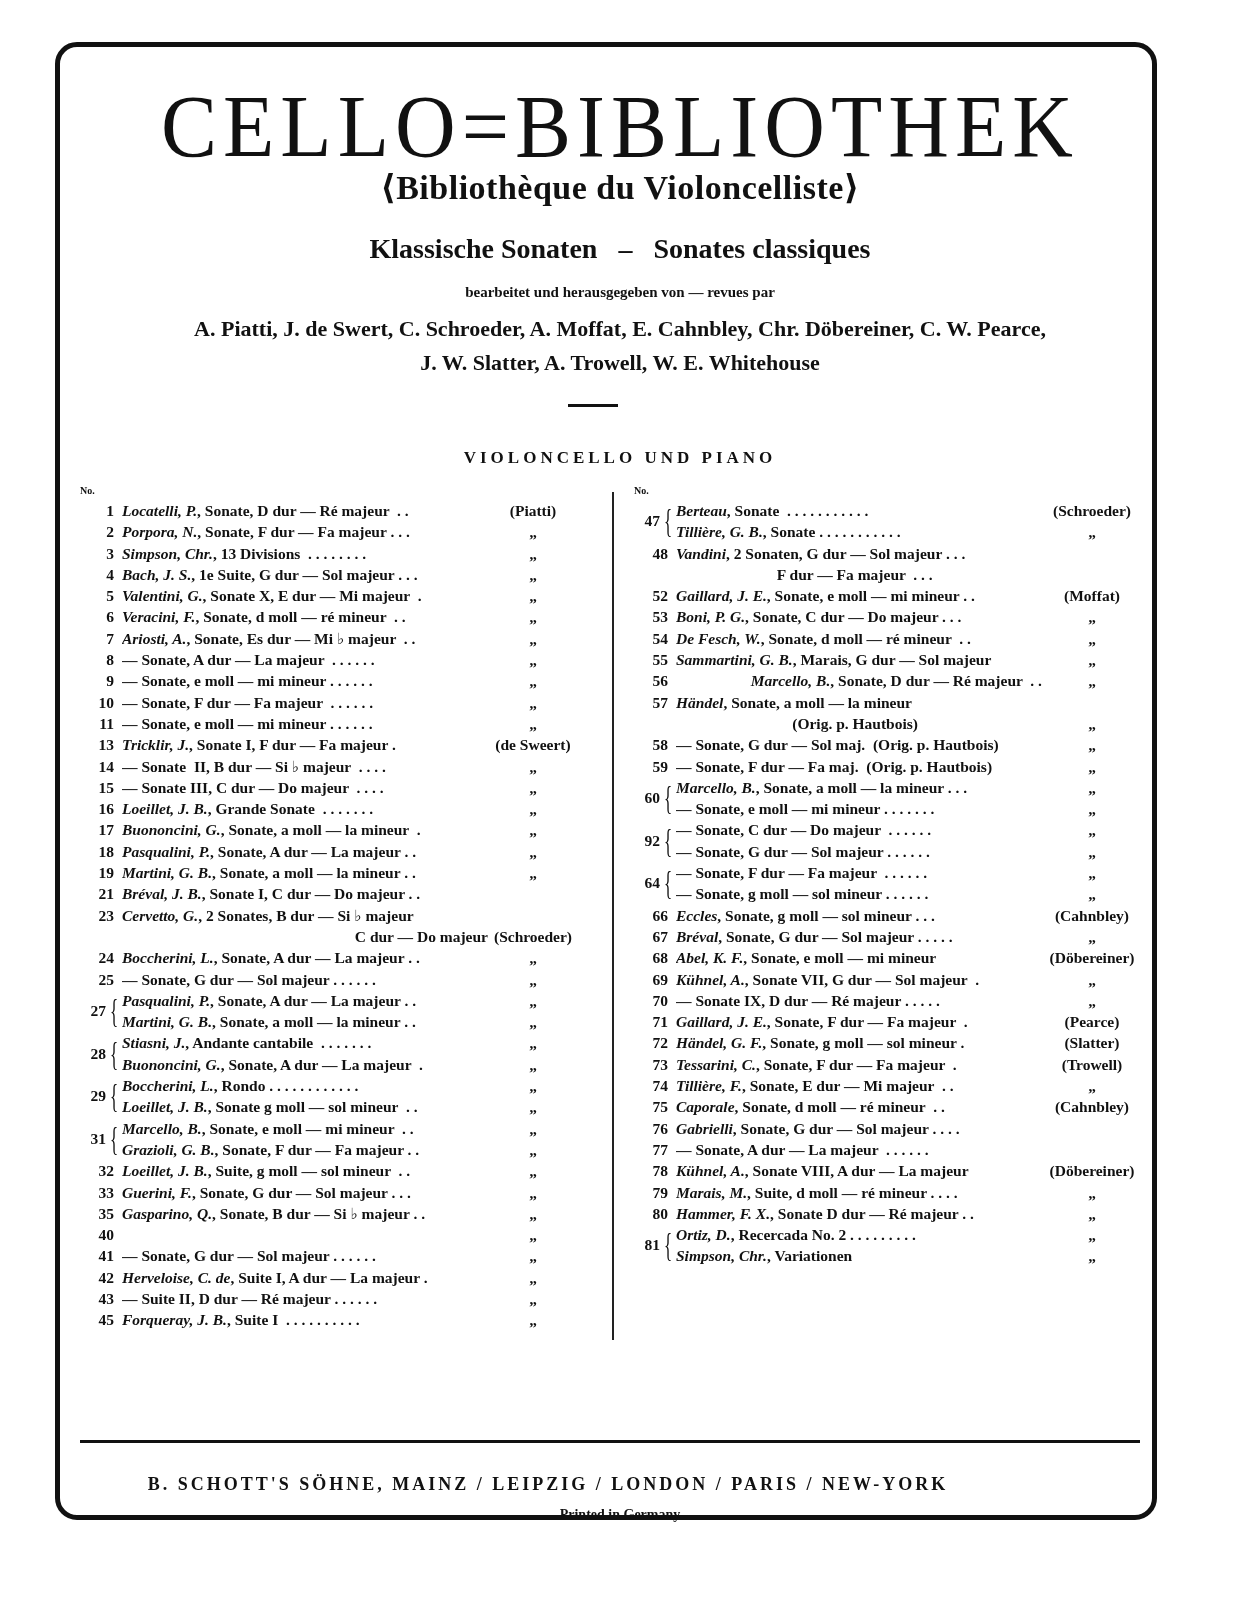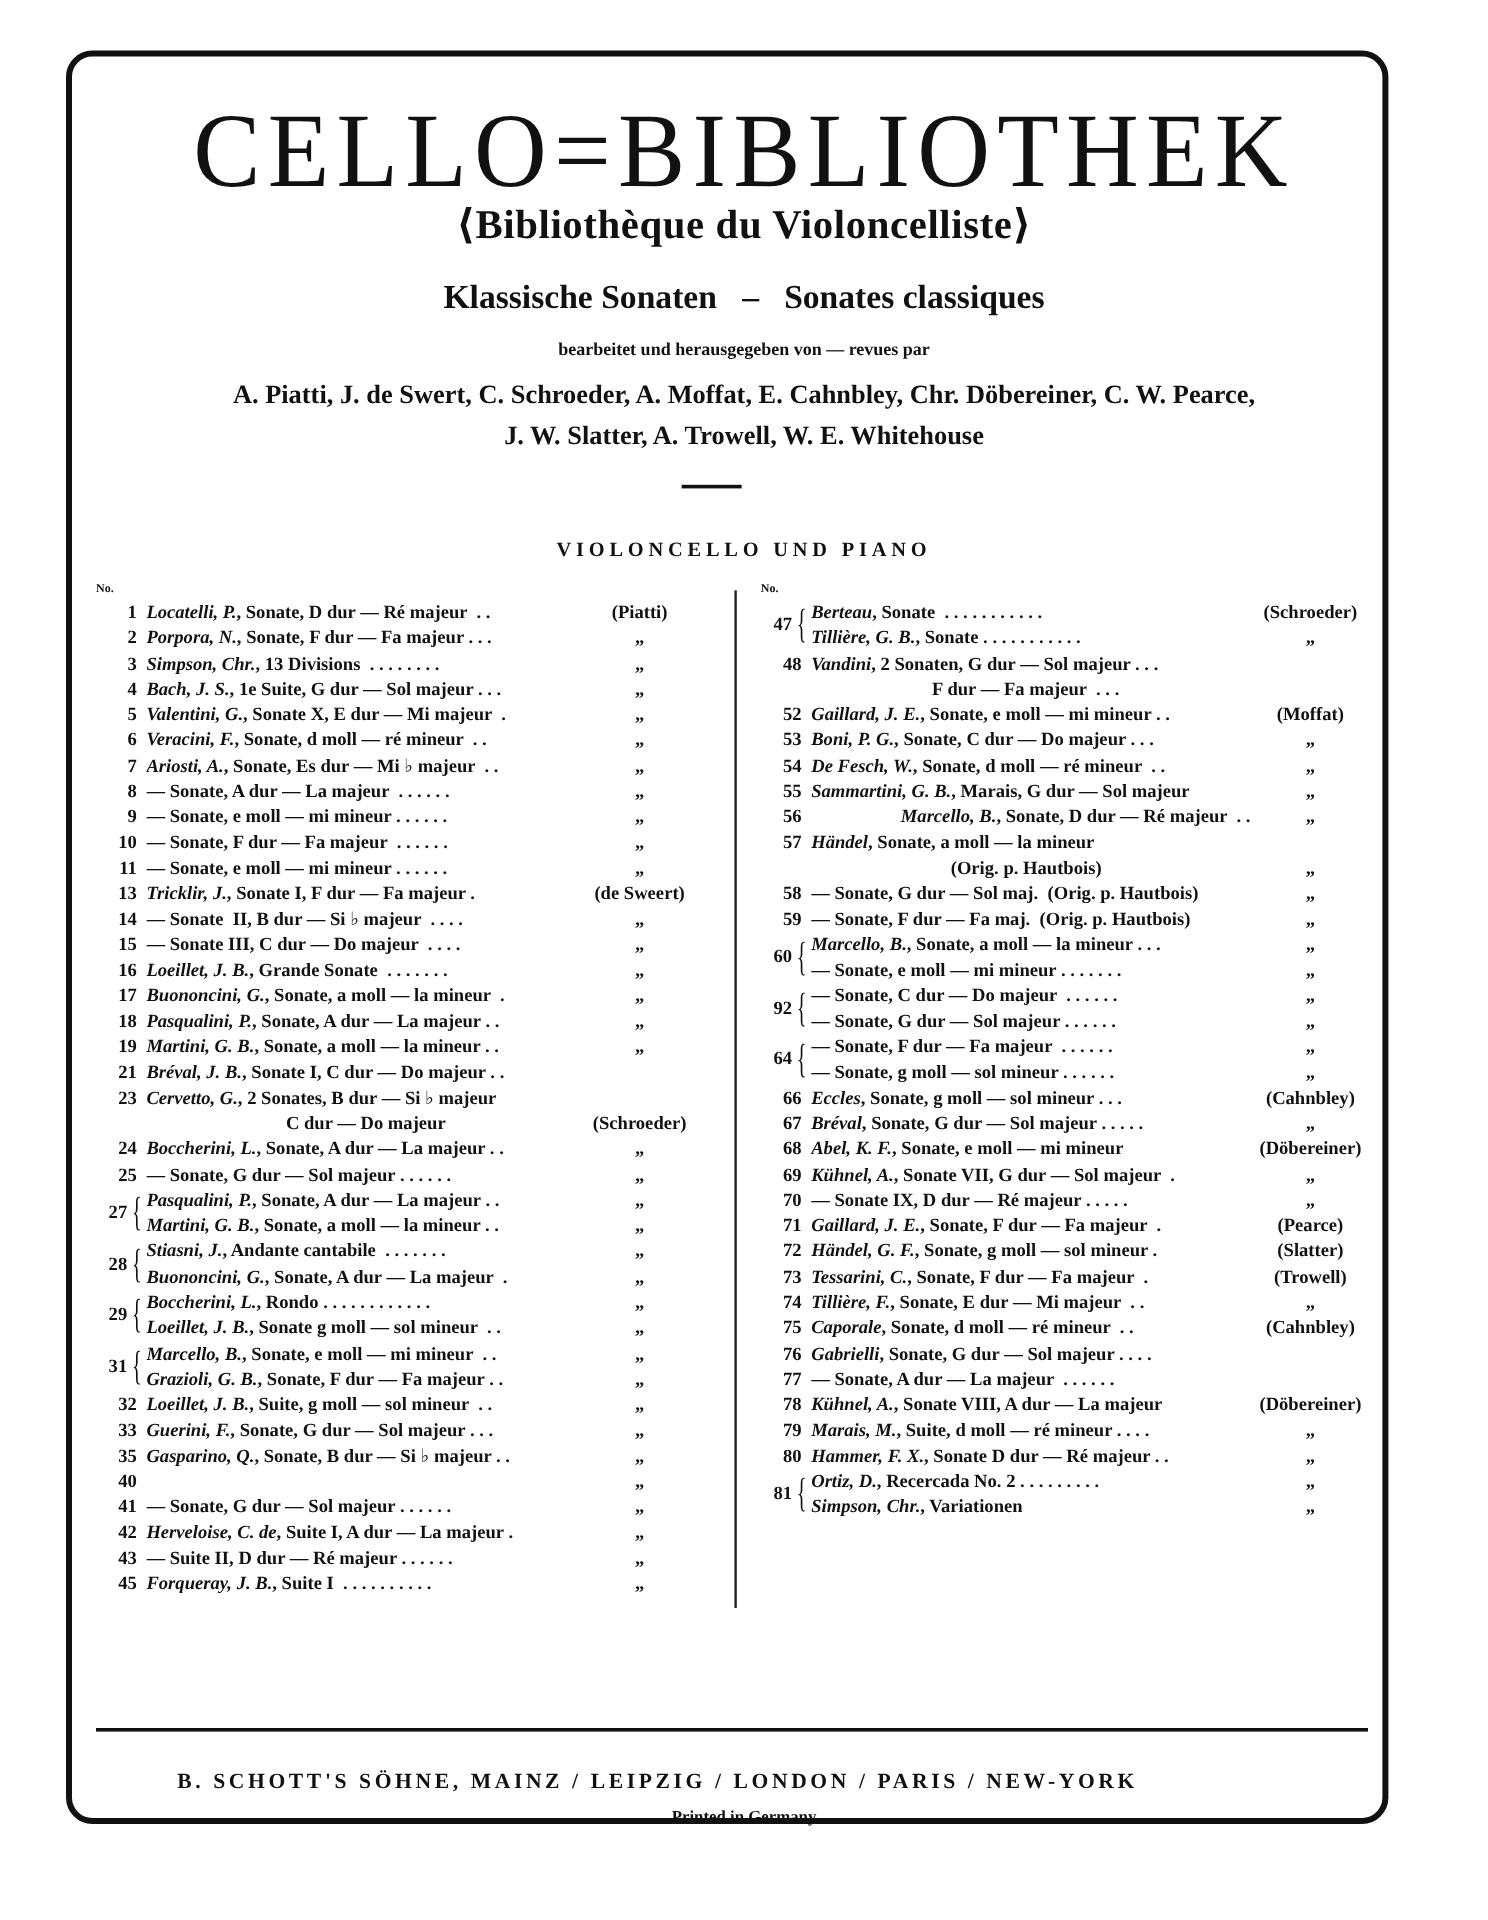--- a/index.html
+++ b/index.html
@@ -158,21 +158,21 @@
         <span class="txt" style="white-space: pre;"><i>Bréval, J. B.</i><span>, Sonate I, C dur — Do majeur . .</span></span>
         <span class="ed"></span>
       </div>
       <div class="row">
         <span class="num">23</span>
         <span class="txt" style="white-space: pre;"><i>Cervetto, G.</i><span>, 2 Sonates, B dur — Si ♭ majeur</span></span>
         <span class="ed"></span>
       </div>
       <div class="row">
         <span class="num"></span>
-        <span class="txt" style="white-space: pre;"><i></i><span>                              C dur — Do majeur</span></span>
+        <span class="txt" style="white-space: pre; text-align: right;"><i></i><span>                              C dur — Do majeur</span></span>
         <span class="ed">(Schroeder)</span>
       </div>
       <div class="row">
         <span class="num">24</span>
         <span class="txt" style="white-space: pre;"><i>Boccherini, L.</i><span>, Sonate, A dur — La majeur . .</span></span>
         <span class="ed">„</span>
       </div>
       <div class="row">
         <span class="num">25</span>
         <span class="txt" style="white-space: pre;"><i></i><span>— Sonate, G dur — Sol majeur . . . . . .</span></span>

